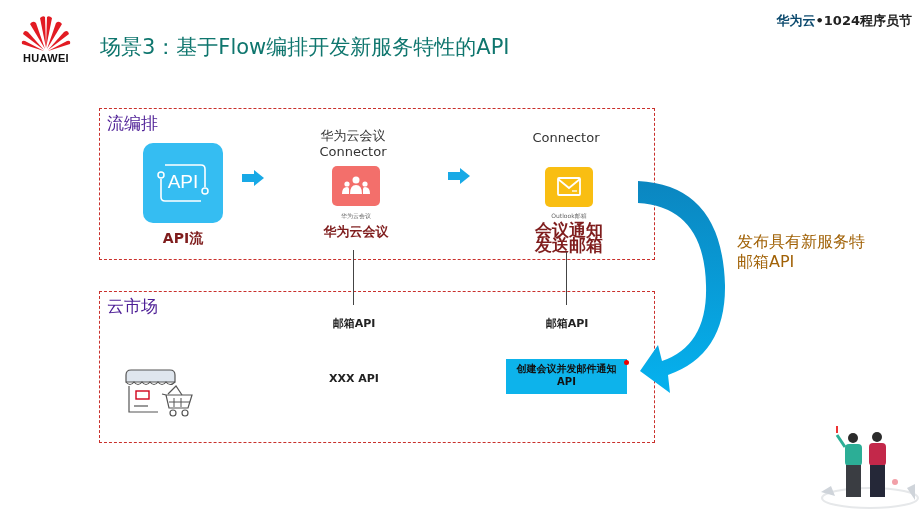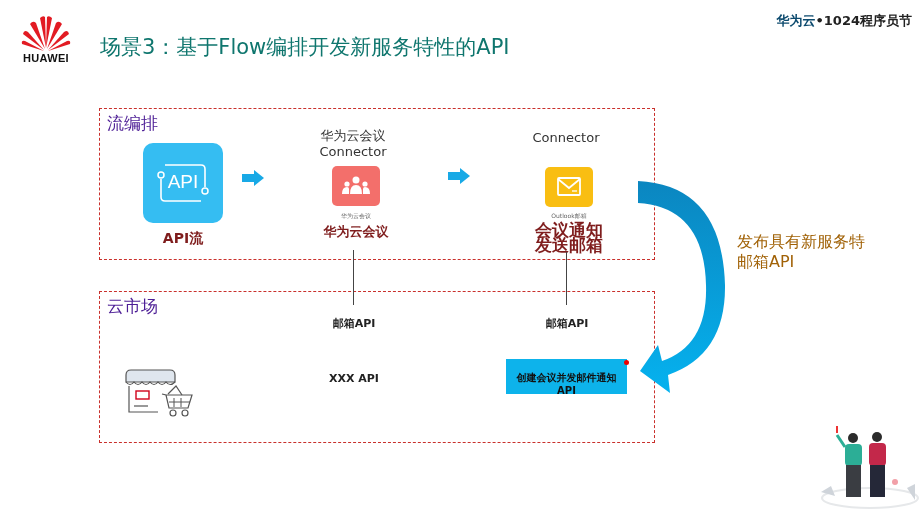--- a/index.html
+++ b/index.html
@@ -13,21 +13,21 @@
   .event-tag .brand { color:#0c4a6e; }
   .region { border:1px dashed #c9302c; }
   .region-label { position:absolute; left:7px; top:3px; font-size:17px; color:#4c1d95; font-family:"DejaVu Sans",sans-serif; }
   .api-icon { left:143px; top:143px; width:80px; height:80px; background:#35bdf2; border-radius:10px; }
   .node-title { font-size:13px; color:#333; text-align:center; width:130px; line-height:16px; font-family:"DejaVu Sans",sans-serif; }
   .node-bold { font-size:13px; font-weight:bold; color:#7f1d1d; text-align:center; font-family:"DejaVu Sans",sans-serif; }
   .small-cap { font-size:6px; color:#666; text-align:center; width:100px; font-family:"DejaVu Sans",sans-serif; }
   .connector-icon { width:48px; height:40px; border-radius:5px; }
   .vline { width:1px; background:#444; }
   .api-label { font-size:11px; font-weight:bold; color:#222; text-align:center; width:120px; font-family:"DejaVu Sans",sans-serif; }
-  .combined-api { left:506px; top:359px; width:121px; height:35px; background:#0db3eb; color:#111; font-size:10px; font-weight:bold; text-align:center; line-height:13px; padding-top:12px; box-sizing:border-box; font-family:"DejaVu Sans",sans-serif; }
+  .combined-api { left:506px; top:359px; width:121px; height:35px; background:#0db3eb; color:#111; font-size:10px; font-weight:bold; text-align:center; line-height:13px; padding-top:3px; box-sizing:border-box; font-family:"DejaVu Sans",sans-serif; }
   .red-dot { position:absolute; right:-2px; top:1px; width:5px; height:5px; border-radius:50%; background:#e00; }
   .publish-text { left:737px; top:232px; width:160px; font-size:16px; color:#a16207; line-height:20px; font-family:"DejaVu Sans",sans-serif; }
 </style>
 </head>
 <body>
 
 <div class="abs logo">
   <svg width="56" height="38" viewBox="0 0 56 38">
     <g fill="#e21b23">
       <path d="M28 34 L22 4 Q25 1 27 3 Z"></path>

